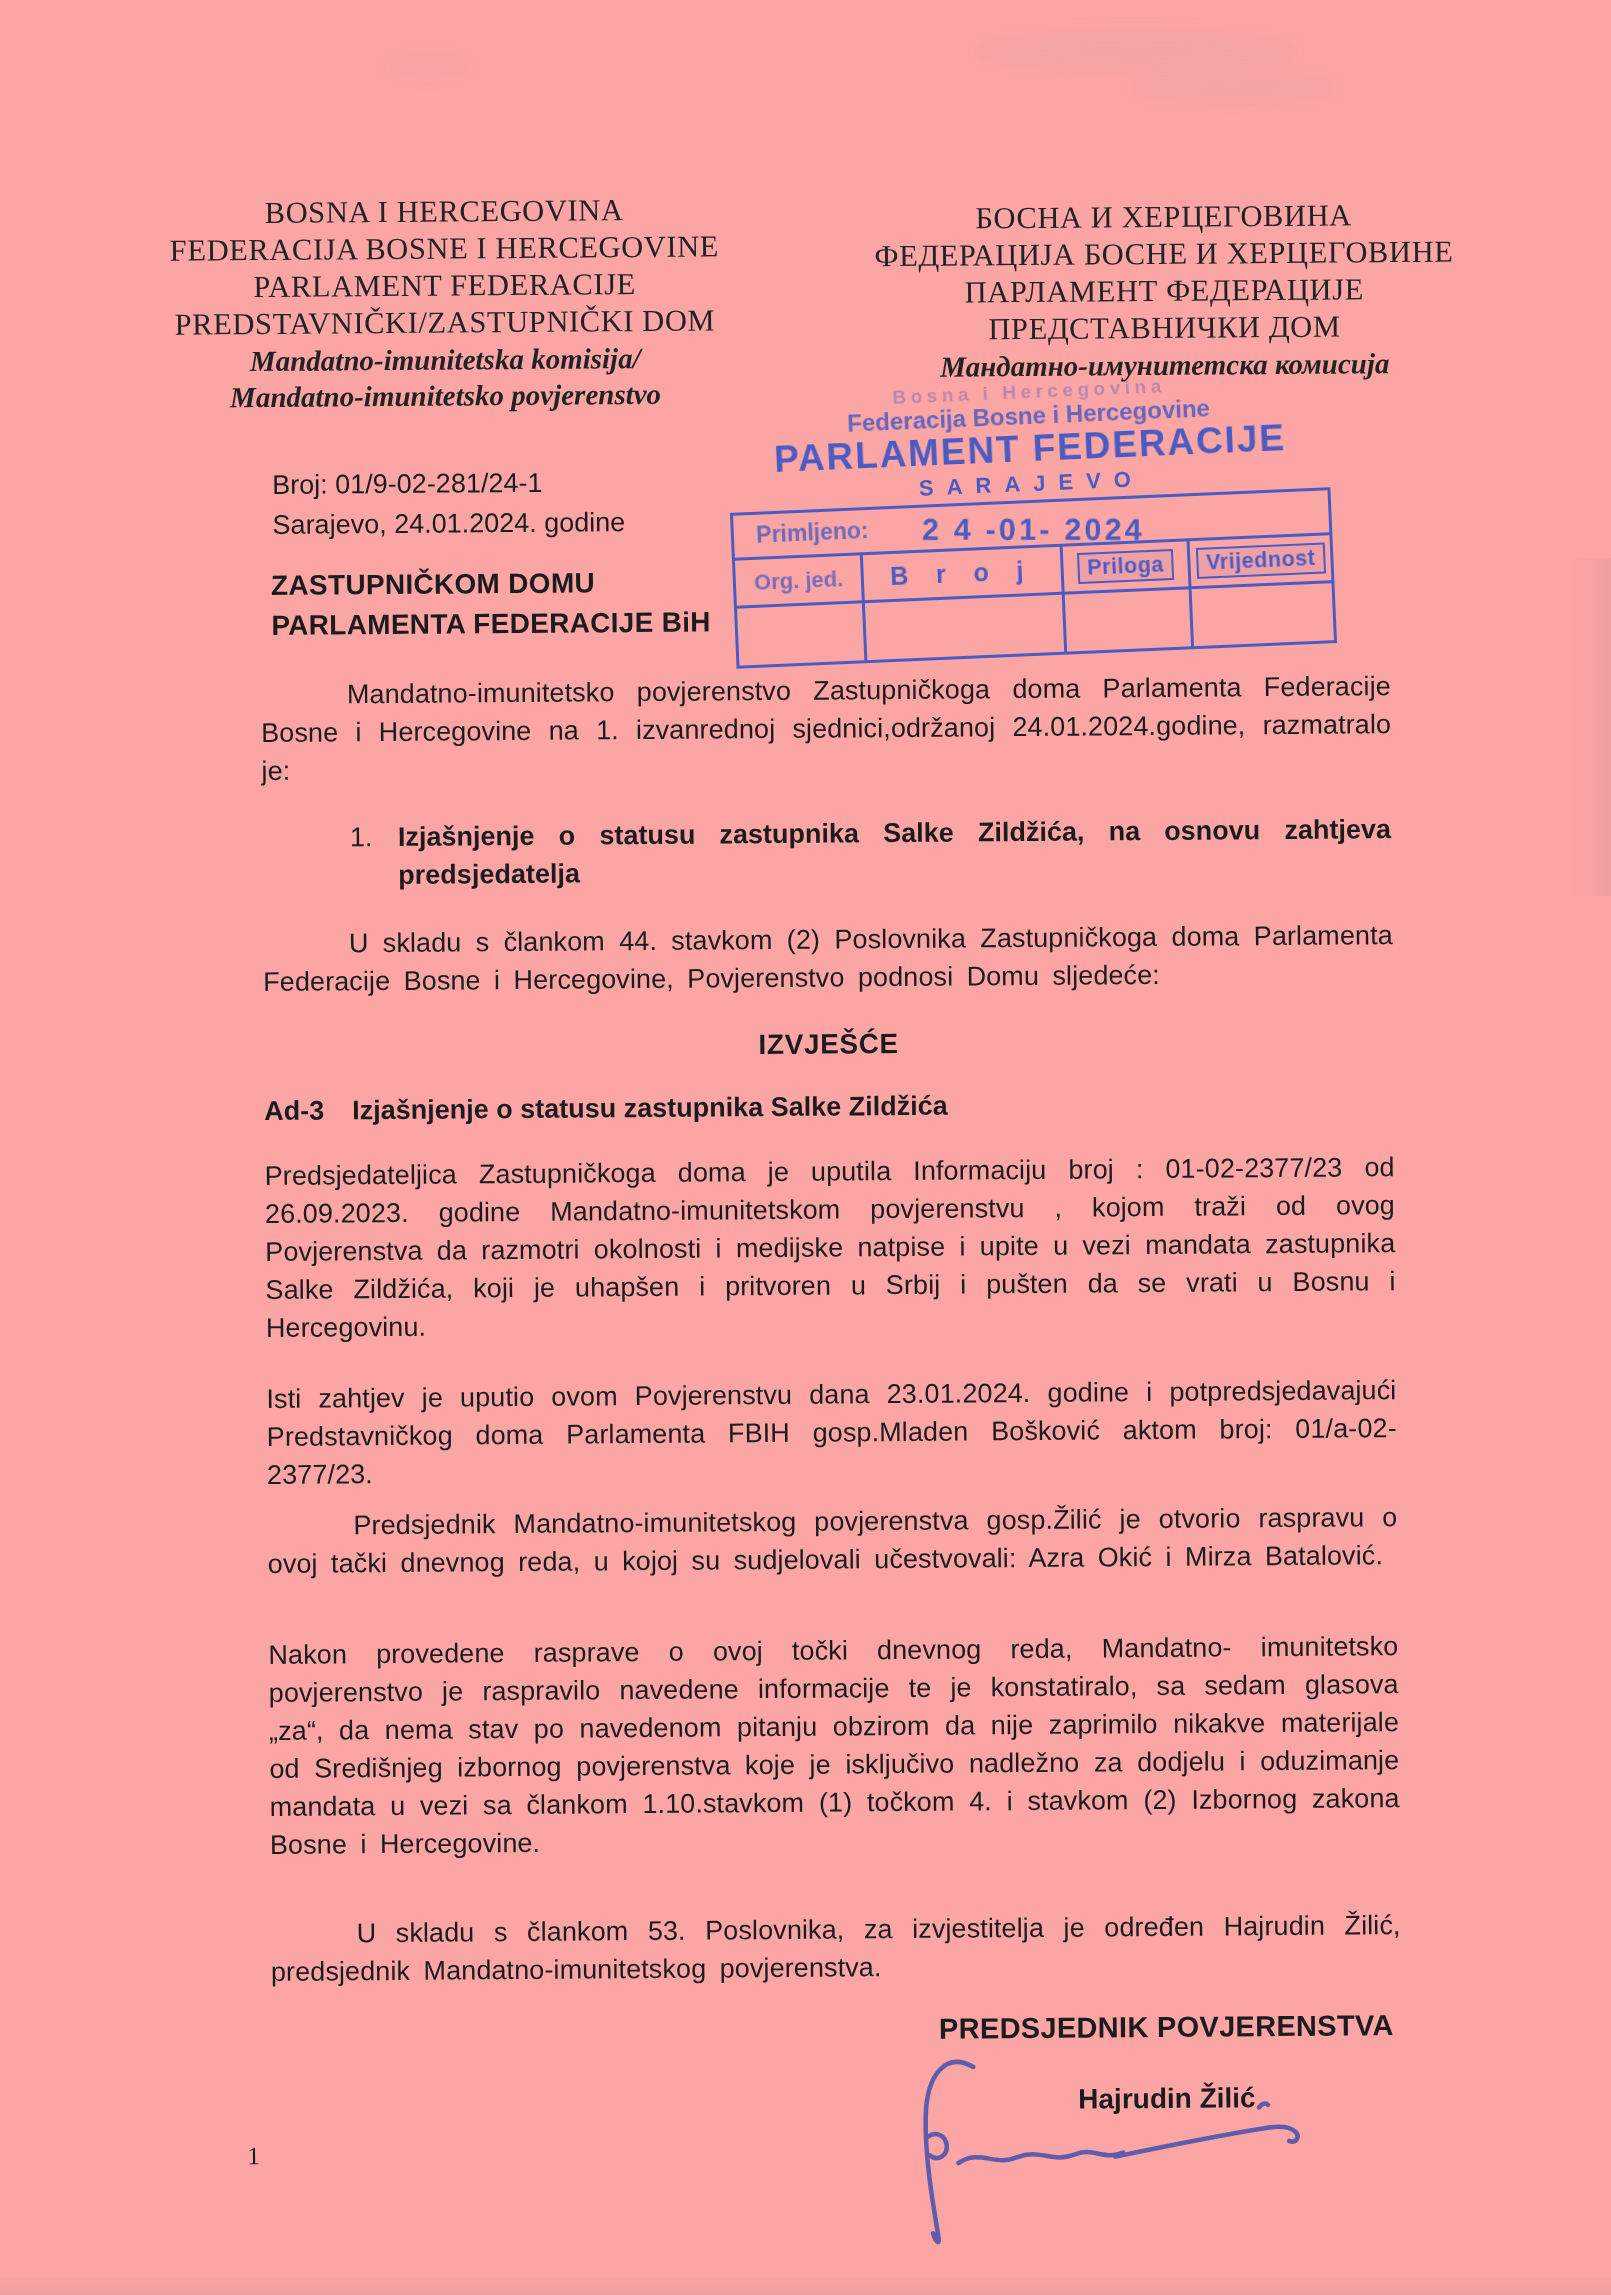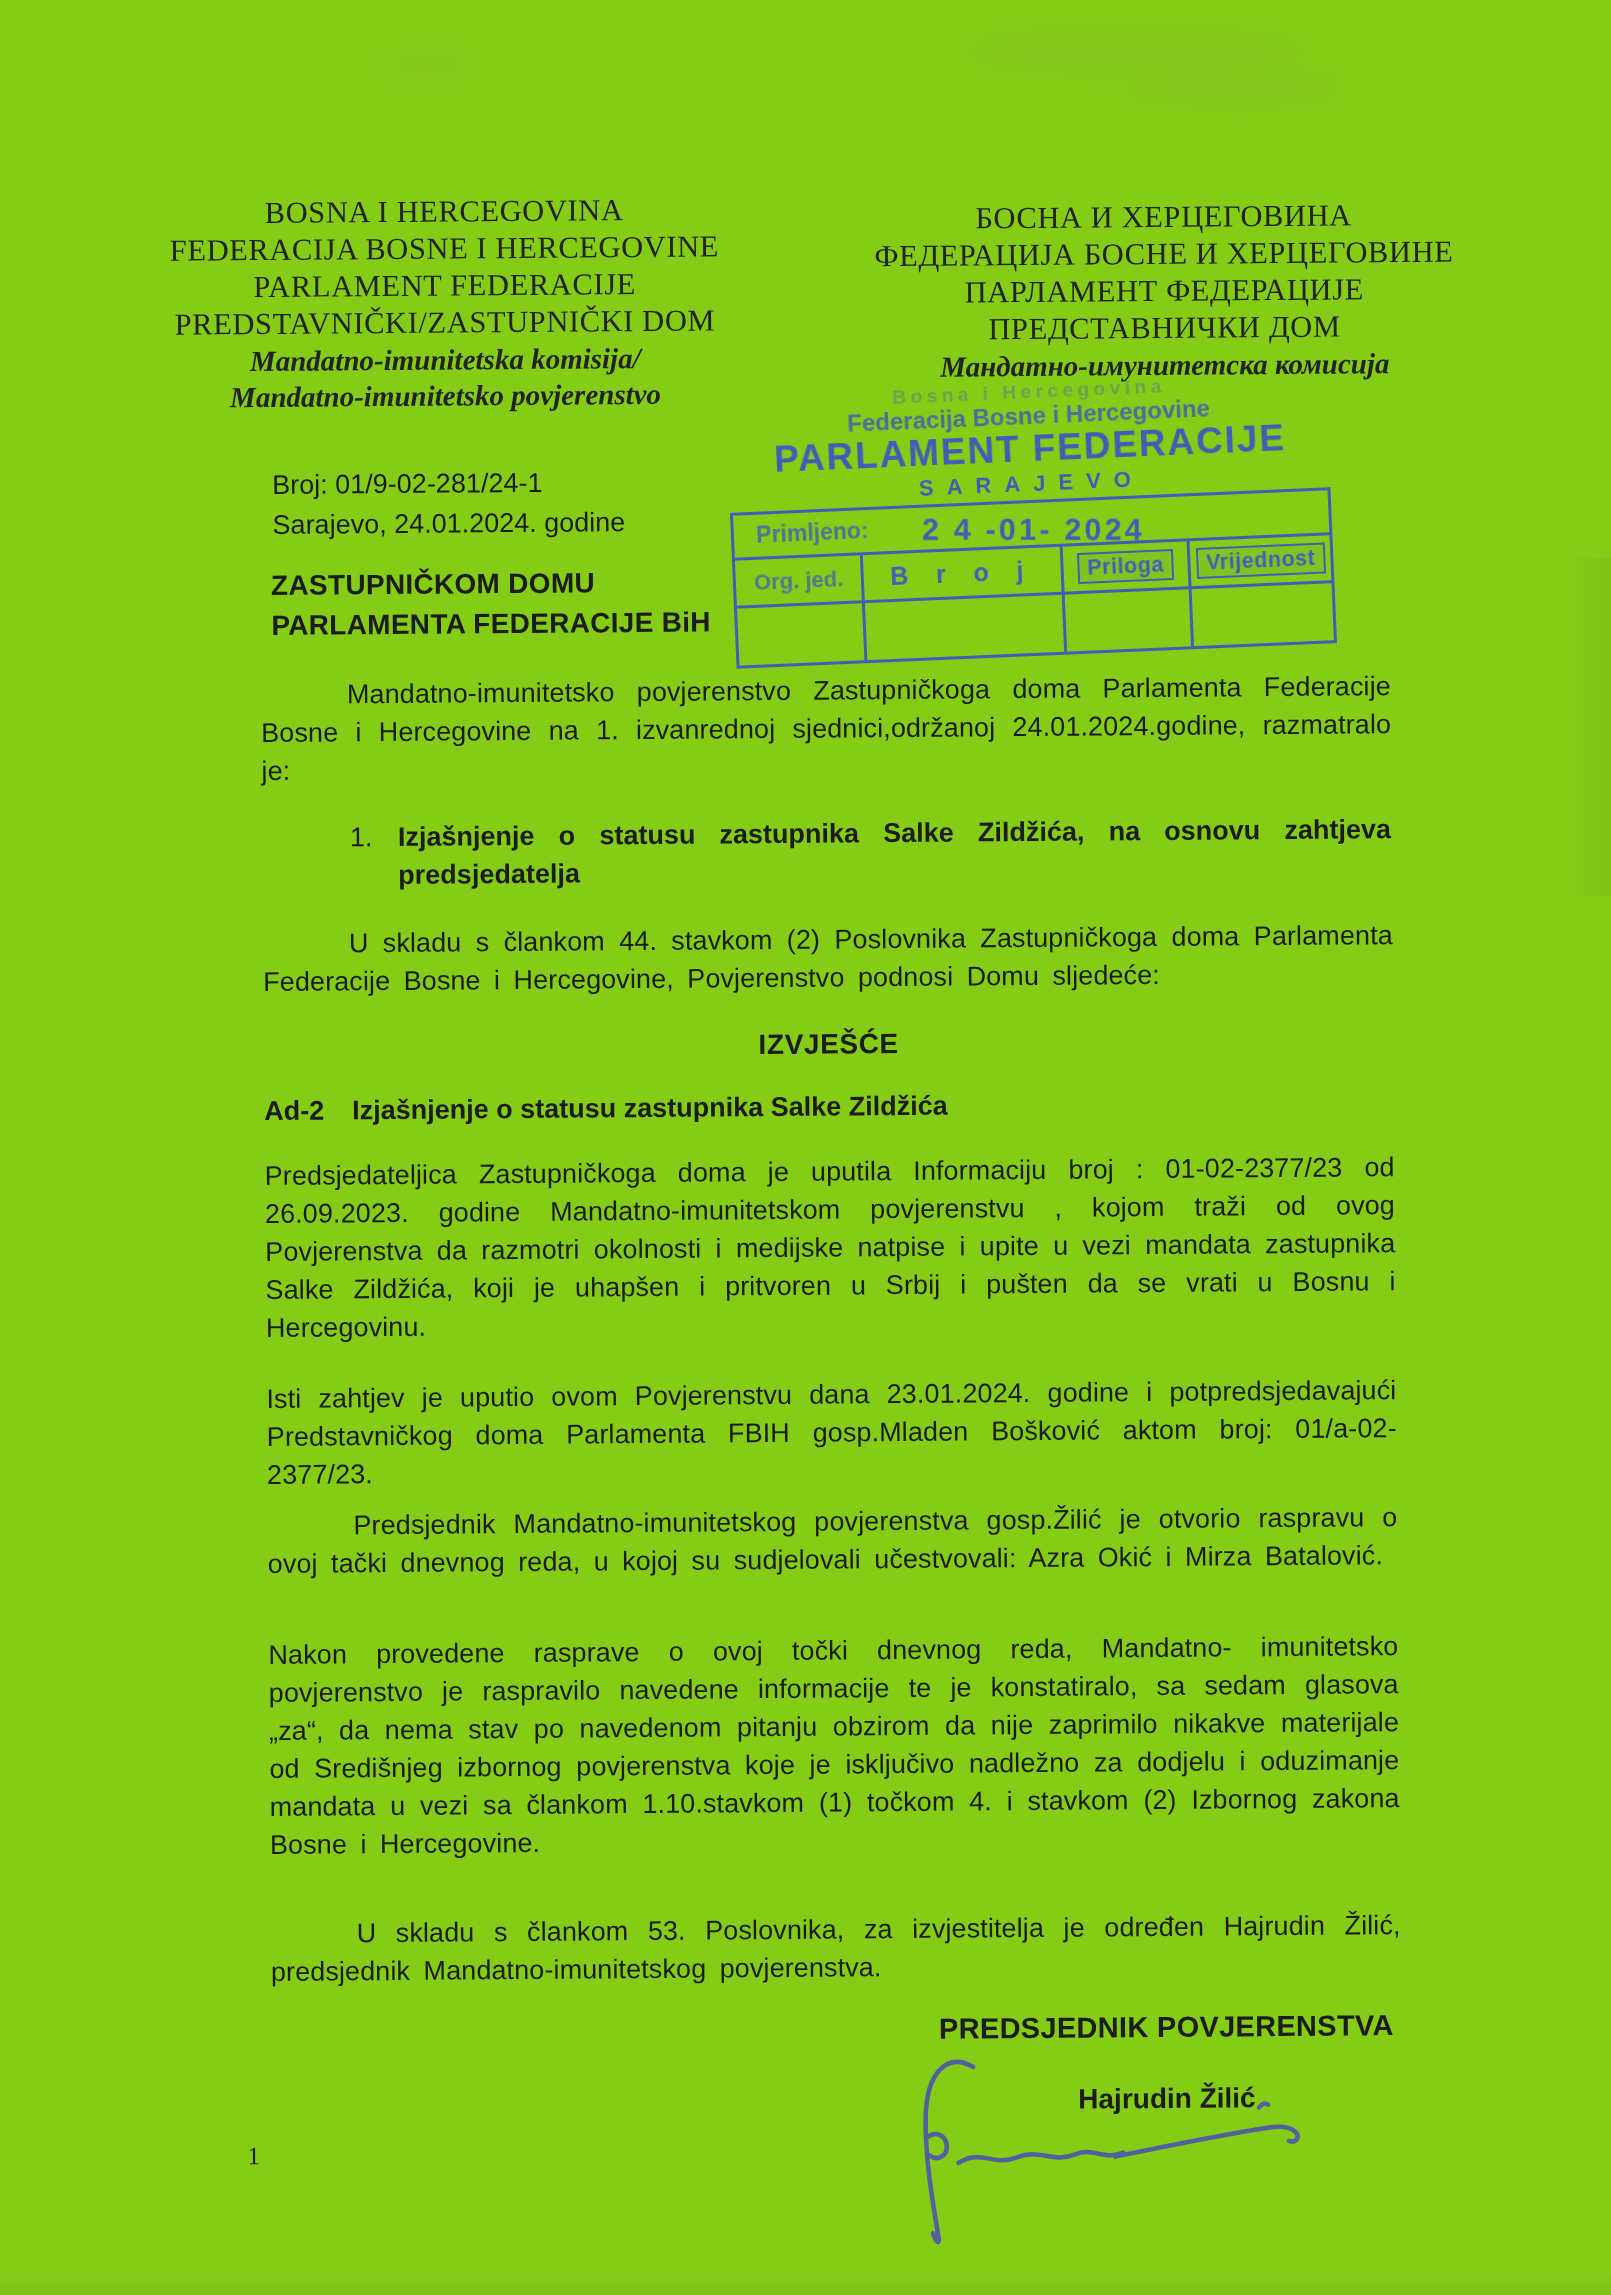--- a/index.html
+++ b/index.html
@@ -1,19 +1,19 @@
 <!DOCTYPE html>
 <html style="font-size:10.4px"><head>
 <meta charset="utf-8">
 <style>
   html,body{margin:0;padding:0;background:#e8e7e9;}
   .page{
     position:relative;
     width:1611px;height:2295px;
-    background:#84cc16;
+    background:#fca5a5;
     overflow:hidden;
     font-family:"Liberation Sans","DejaVu Sans",sans-serif;
     color:#1c1c1e;
   }
   .tilt{
     position:absolute;inset:0;
     transform:rotate(-0.45deg);
     transform-origin:260px 584px;
   }
   
@@ -183,21 +183,21 @@
     <div class="list-item">
       <span class="list-num">1.</span>
       <div class="li-text">Izjašnjenje o statusu zastupnika  Salke Zildžića, na osnovu zahtjeva predsjedatelja</div>
     </div>
 
     <p class="body p2 indent">U skladu s člankom 44. stavkom  (2) Poslovnika Zastupničkoga  doma Parlamenta Federacije Bosne i Hercegovine, Povjerenstvo  podnosi Domu sljedeće:</p>
 
     <div class="report-title">IZVJEŠĆE</div>
 
     <div class="ad1">
-      <span class="ad1-label">Ad-2</span><span>Izjašnjenje o statusu zastupnika Salke Zildžića</span>
+      <span class="ad1-label">Ad-3</span><span>Izjašnjenje o statusu zastupnika Salke Zildžića</span>
     </div>
 
     <p class="body p3">Predsjedateljica Zastupničkoga  doma je uputila Informaciju  broj : 01-02-2377/23 od 26.09.2023. godine Mandatno-imunitetskom povjerenstvu , kojom traži  od ovog Povjerenstva   da razmotri  okolnosti i medijske natpise  i upite u vezi mandata zastupnika  Salke Zildžića, koji je uhapšen i pritvoren u Srbij i pušten da se vrati u Bosnu i Hercegovinu.</p>
     <p class="body p4">Isti zahtjev je uputio ovom Povjerenstvu  dana 23.01.2024. godine  i potpredsjedavajući Predstavničkog doma Parlamenta FBIH gosp.Mladen Bošković  aktom broj: 01/a-02-2377/23.</p>
     <p class="body p5 indent">Predsjednik Mandatno-imunitetskog povjerenstva gosp.Žilić je otvorio raspravu o ovoj tački dnevnog reda, u kojoj su sudjelovali učestvovali: Azra Okić i Mirza Batalović.</p>
     <p class="body p6">Nakon provedene rasprave o ovoj točki dnevnog reda, Mandatno- imunitetsko povjerenstvo je raspravilo navedene informacije  te je konstatiralo, sa sedam glasova „za“, da nema  stav  po navedenom pitanju obzirom da  nije zaprimilo  nikakve materijale od Središnjeg izbornog povjerenstva  koje je isključivo nadležno za dodjelu i oduzimanje mandata  u vezi sa člankom 1.10.stavkom  (1) točkom  4. i stavkom  (2) Izbornog zakona Bosne i Hercegovine.</p>
     <p class="body p7 indent">U skladu s člankom 53. Poslovnika, za izvjestitelja je određen Hajrudin Žilić, predsjednik Mandatno-imunitetskog povjerenstva.</p>
 
     <div class="sig-title">PREDSJEDNIK POVJERENSTVA</div>
     <div class="sig-name">Hajrudin Žilić</div>

